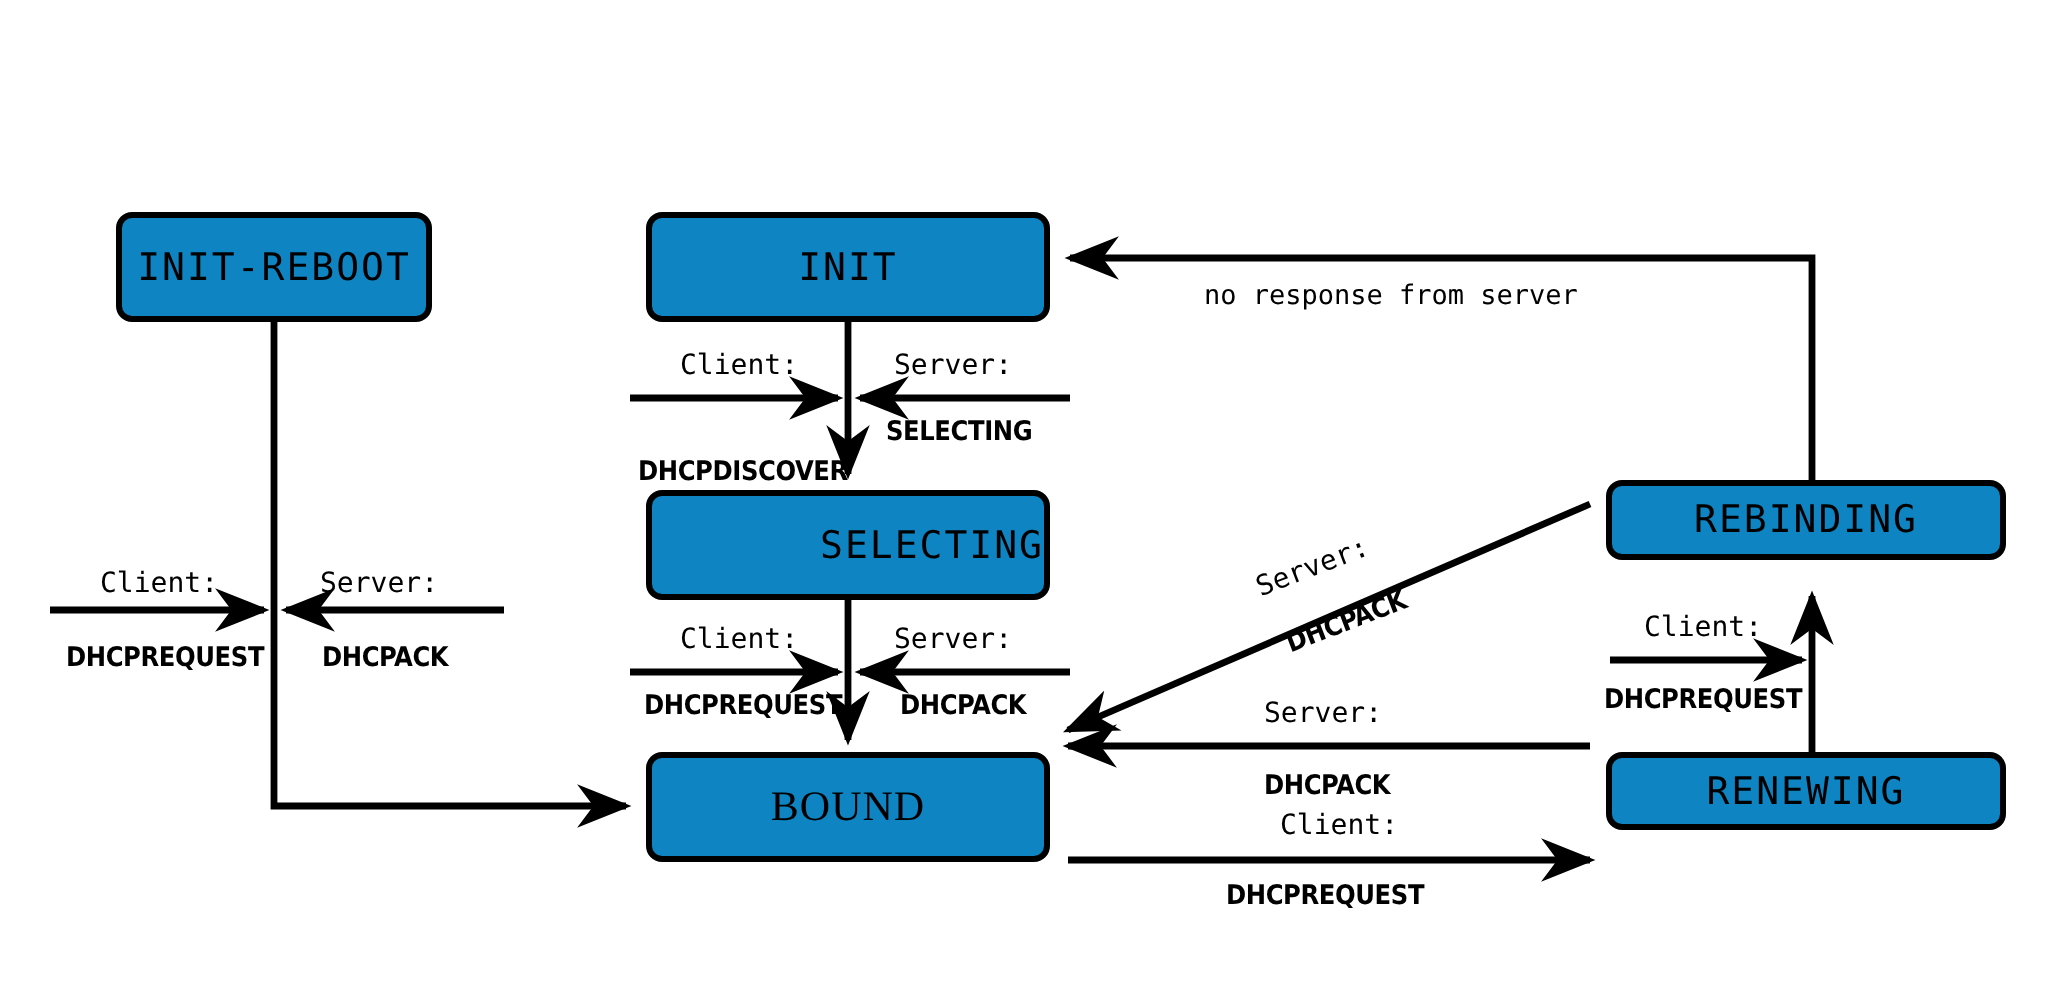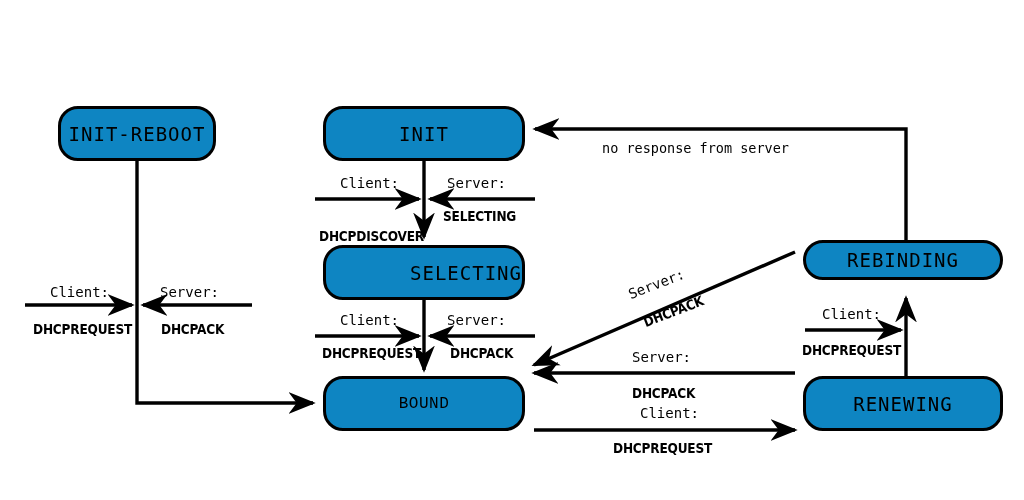--- a/index.html
+++ b/index.html
@@ -19,36 +19,36 @@
     position: absolute;
     left: 0;
     top: 0;
     width: 1024px;
     height: 500px;
   }
   .state-node {
     position: absolute;
     box-sizing: border-box;
     border: 3px solid #000000;
-    border-radius: 20px;
+    border-radius: 8px;
     display: flex;
     align-items: center;
     justify-content: center;
     z-index: 5;
   }
   .state-label {
     font-family: "DejaVu Sans Mono", monospace;
     font-size: 19px;
     letter-spacing: 1px;
     color: #000000;
     white-space: nowrap;
   }
   .state-label.sans {
-    font-family: Liberation Mono, monospace;
-    font-size: 16px;
+    font-family: Liberation Serif, serif;
+    font-size: 21px;
     letter-spacing: 0.5px;
   }
   .edge-label {
     position: absolute;
     color: #000000;
     white-space: nowrap;
     z-index: 6;
   }
   .lbl-actor {
     font-family: "DejaVu Sans Mono", monospace;
@@ -124,21 +124,21 @@
   </div>
 
   <div class="state-node" style="left:323px; top:376px; width:202px; height:55px; background:#0e85c2;">
     <span class="state-label sans">BOUND</span>
   </div>
 
   <div class="state-node" style="left:803px; top:240px; width:200px; height:40px; background:#0e85c2;">
     <span class="state-label">REBINDING</span>
   </div>
 
-  <div class="state-node" style="left:803px; top:376px; width:200px; height:55px; background:#0e85c2;">
+  <div class="state-node" style="left:803px; top:376px; width:200px; height:39px; background:#0e85c2;">
     <span class="state-label">RENEWING</span>
   </div>
 
   <div class="edge-label lbl-actor" style="left:50px;  top:284px;">Client:</div>
   <div class="edge-label lbl-msg" style="left:33px;  top:321px;">DHCPREQUEST</div>
   <div class="edge-label lbl-actor" style="left:160px; top:284px;">Server:</div>
   <div class="edge-label lbl-msg" style="left:161px; top:321px;">DHCPACK</div>
 
   <div class="edge-label lbl-actor" style="left:340px; top:175px;">Client:</div>
   <div class="edge-label lbl-msg" style="left:319px; top:208px;margin-top:20px;">DHCPDISCOVER</div>

